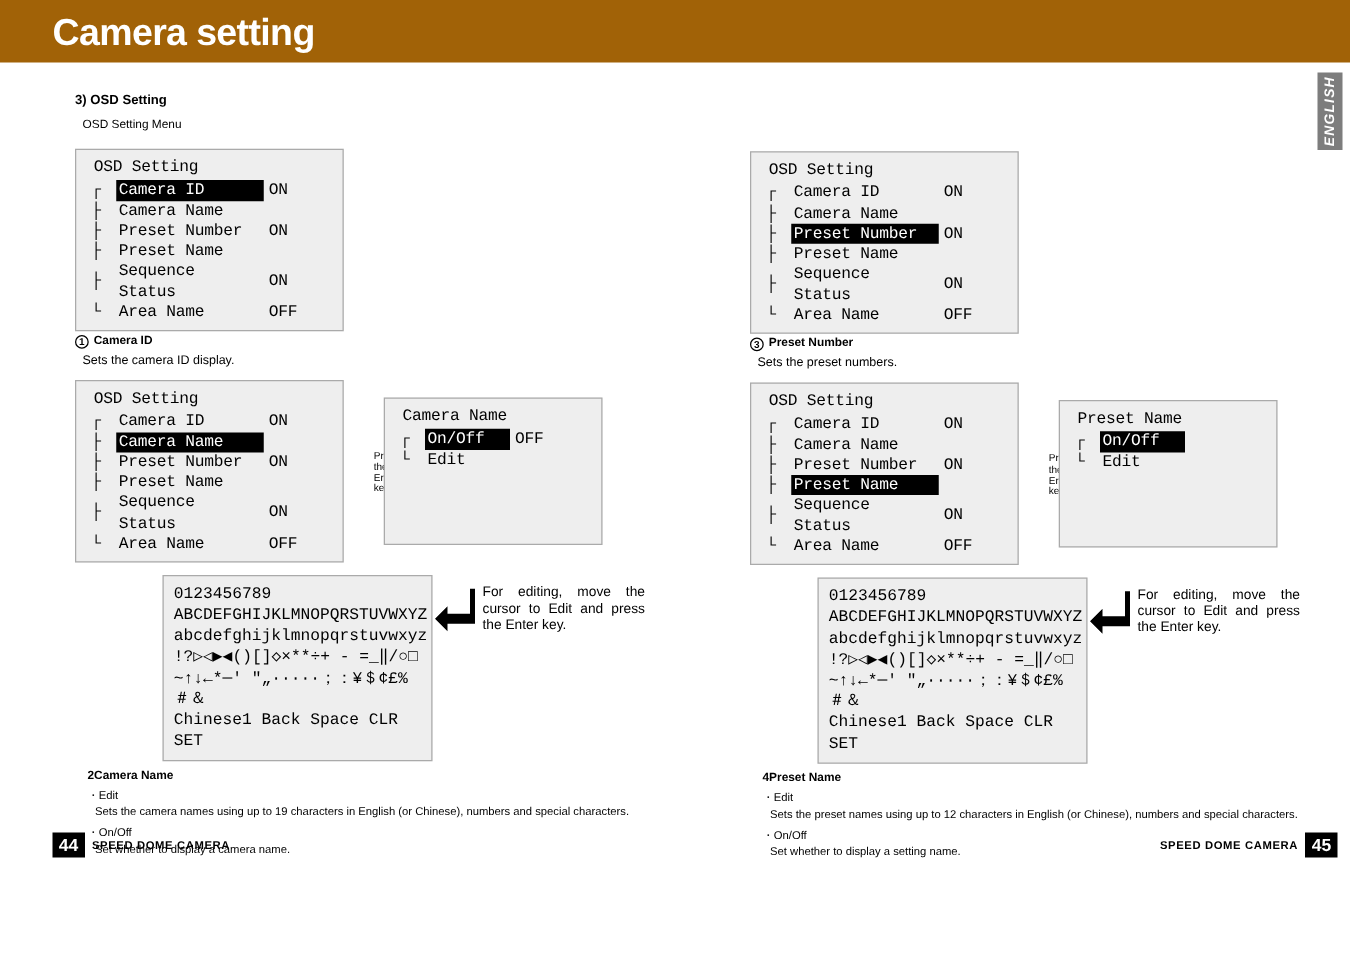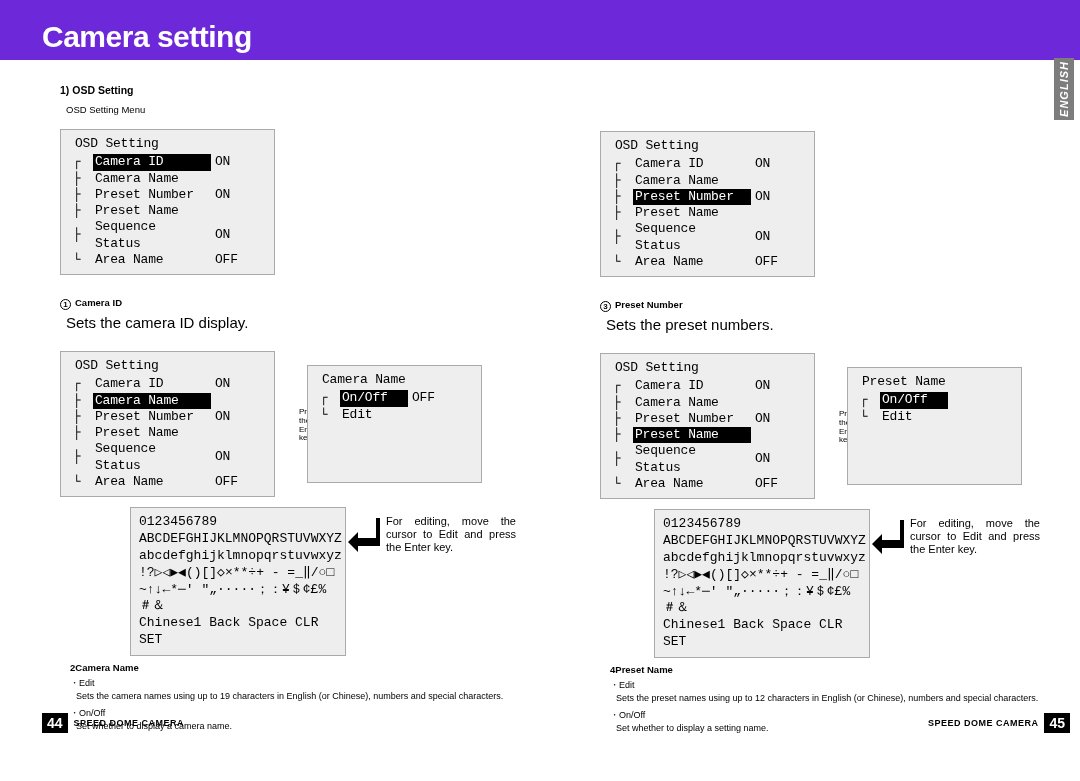--- a/index.html
+++ b/index.html
@@ -1,18 +1,18 @@
 <!DOCTYPE html>
 <html><head>
 <meta charset="utf-8">
 <style>
   * { box-sizing: border-box; margin: 0; padding: 0; }
   body { width: 1080px; height: 781px; font-family: Arial, Helvetica, sans-serif; font-size: 10px; color: #000; background: #fff; position: relative; }
 
-  .header-bar { background: #6d28d9; color: #fff; padding: 20px 30px 6px 42px; }
+  .header-bar { background: #a16207; color: #fff; padding: 10px 30px 6px 42px; }
   .header-bar h1 { font-size: 30px; font-weight: 800; letter-spacing: -0.5px; }
 
   .page-body { display: flex; }
   .page-col { width: 50%; padding: 22px 24px 0 60px; position: relative; }
   .page-col.right { padding: 22px 40px 0 60px; }
 
   .lang-tab { position: absolute; right: 6px; top: 58px; width: 20px; height: 62px; background: #7d7d7d; color: #fff; display: flex; align-items: center; justify-content: center; }
   .lang-tab span { writing-mode: vertical-rl; transform: rotate(180deg); font-size: 11px; font-weight: 800; letter-spacing: 1px; font-style: italic; }
 
   .section-hd { font-size: 10.5px; font-weight: 700; margin: 2px 0 8px; }
@@ -26,23 +26,23 @@
   .osd-label { flex: 0 0 118px; padding: 0 2px; }
   .osd-label.sel { background: #000; color: #fff; }
   .osd-val { flex: 0 0 34px; padding-left: 4px; }
 
   .osd.small { width: 175px; min-height: 118px; }
   .osd.small .osd-label { flex: 0 0 68px; }
   .osd.small .osd-val { flex: 0 0 32px; }
 
   .charmap { border: 1px solid #aaa; background: #eeeeee; padding: 6px 8px; font-family: "Courier New", monospace; font-size: 13px; line-height: 1.3; width: 216px; }
 
-  .num-head { font-size: 9.5px; font-weight: 700; margin-top: 22px; }
+  .num-head { font-size: 9.5px; font-weight: 700; margin-top: 2px; }
   .num-head .circ { display: inline-block; width: 11px; height: 11px; border: 1px solid #000; border-radius: 50%; text-align: center; line-height: 10px; font-size: 8px; margin-right: 4px; vertical-align: -1px; }
-  .num-desc { font-size: 15px; margin: 4px 0 20px 6px; }
+  .num-desc { font-size: 10px; margin: 4px 0 10px 6px; }
 
   .row { display: flex; align-items: center; }
   .arrow { width: 32px; display: flex; flex-direction: row; align-items: center; padding-left: 24px; }
   .arrow svg { width: 26px; height: 14px; }
   .arrow-txt { font-size: 8px; text-align: left; line-height: 1.1; margin-top: 3px; }
 
   .down-arrow-wrap { display: flex; align-items: center; margin: 8px 0 0 0; }
   .down-arrow-wrap svg { width: 34px; height: 38px; }
   .down-note { font-size: 11px; line-height: 1.2; width: 130px; margin-left: 6px; text-align: justify; }
 
@@ -65,21 +65,21 @@
   <h1>Camera setting</h1>
 </div>
 
 <div class="lang-tab">
   <span>ENGLISH</span>
 </div>
 
 <div class="page-body">
 
   <div class="page-col">
-    <div class="section-hd">1) OSD Setting</div>
+    <div class="section-hd">3) OSD Setting</div>
     <div class="caption">OSD Setting Menu</div>
 
     <div class="osd">
       <div class="osd-title">OSD Setting</div>
       <div class="osd-row">
           <span class="tree-glyph">┌</span>
           <span class="osd-label sel">Camera ID</span>
           <span class="osd-val">ON</span>
         </div>
       <div class="osd-row">

